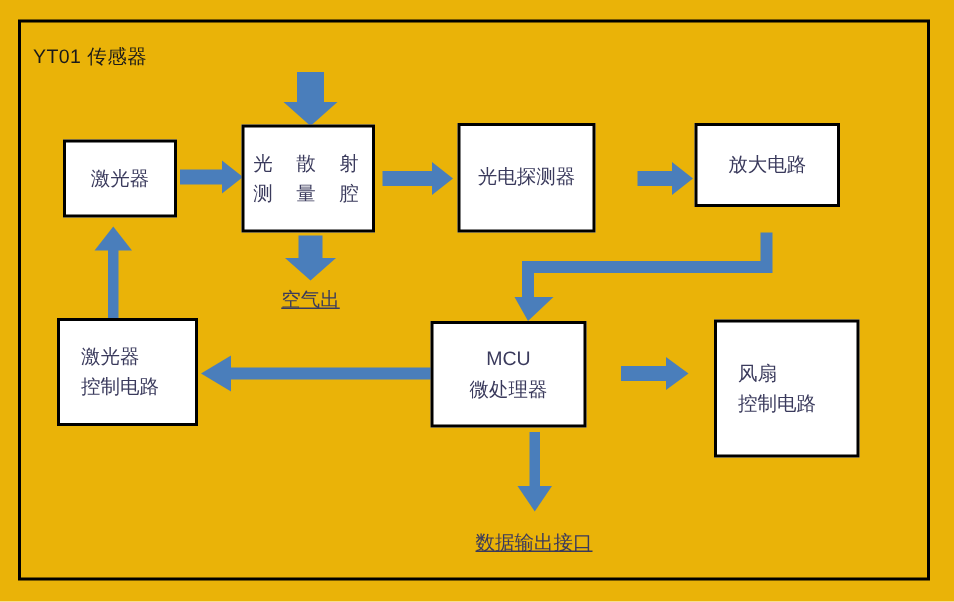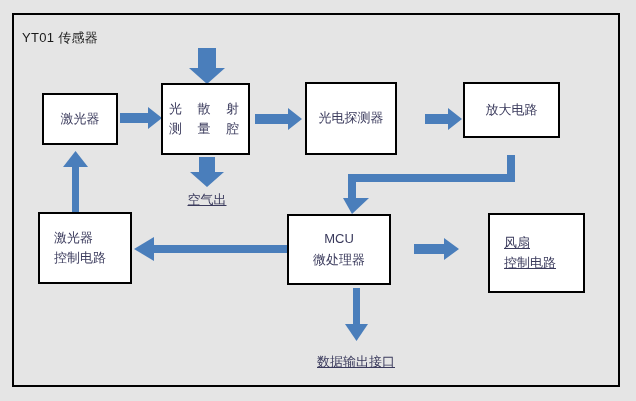--- a/index.html
+++ b/index.html
@@ -4,21 +4,21 @@
 <style>
   html, body {
     margin: 0;
     padding: 0;
     background: #ffffff;
   }
   #canvas {
     position: relative;
     width: 636px;
     height: 401px;
-    background: #e5e5e5;
+    background: #eab308;
     font-family: "Liberation Sans", "DejaVu Sans", sans-serif;
     overflow: hidden;
   }
   
   .enclosure {
     position: absolute;
     left: 12px;
     top: 13px;
     width: 608px;
     height: 374px;
@@ -149,21 +149,21 @@
   <div class="box left" style="left:38px; top:212px; width:94px; height:72px;">
     <span class="line">激光器</span>
     <span class="line">控制电路</span>
   </div>
 
   <div class="box center" style="left:287px; top:214px; width:104px; height:71px;">
     <span class="line">MCU</span>
     <span class="line">微处理器</span>
   </div>
 
-  <div class="box left" style="left:488px; top:213px; width:97px; height:80px;text-decoration:underline;">
+  <div class="box left" style="left:476px; top:213px; width:97px; height:92px;">
     <span class="line">风扇</span>
     <span class="line">控制电路</span>
   </div>
 
   <div class="flabel" style="left:207px; top:191px;">空气出</div>
 
   <div class="flabel" style="left:356px; top:353px;">数据输出接口</div>
 
 </div>
 

